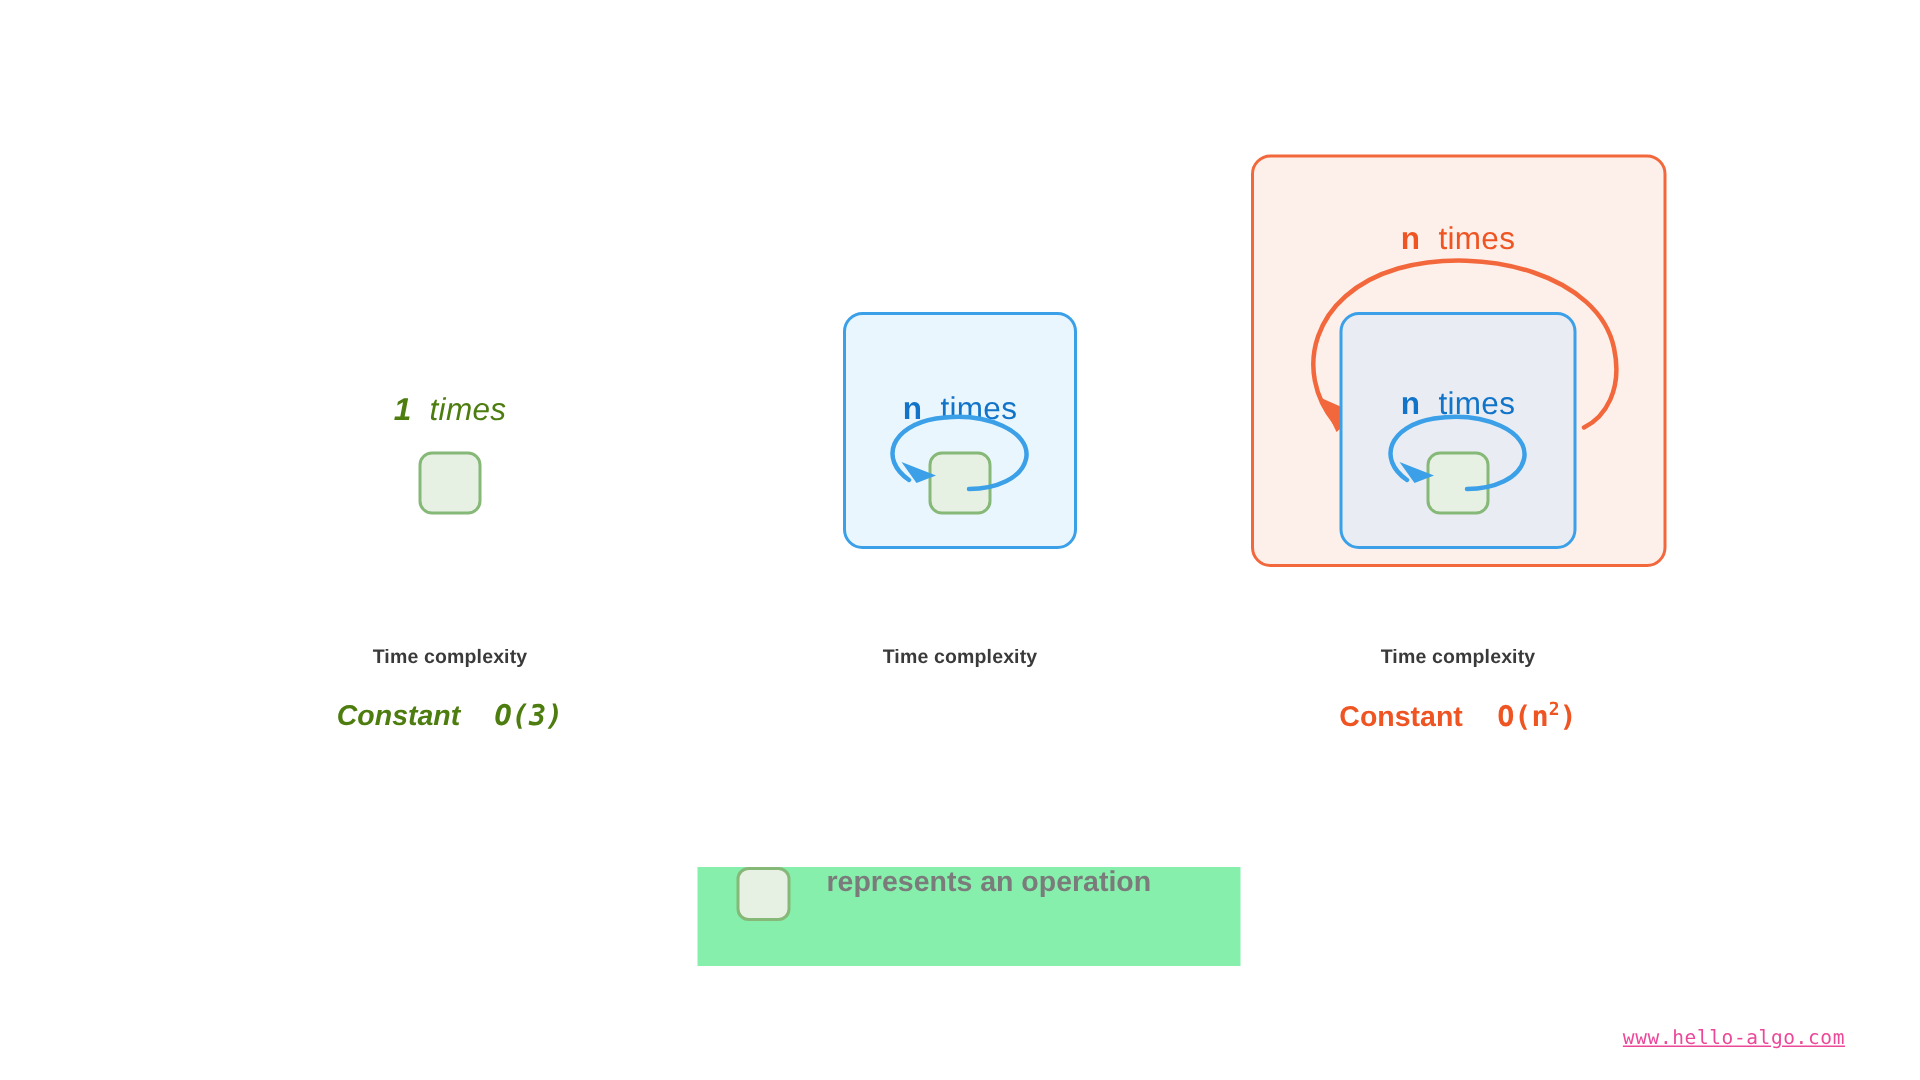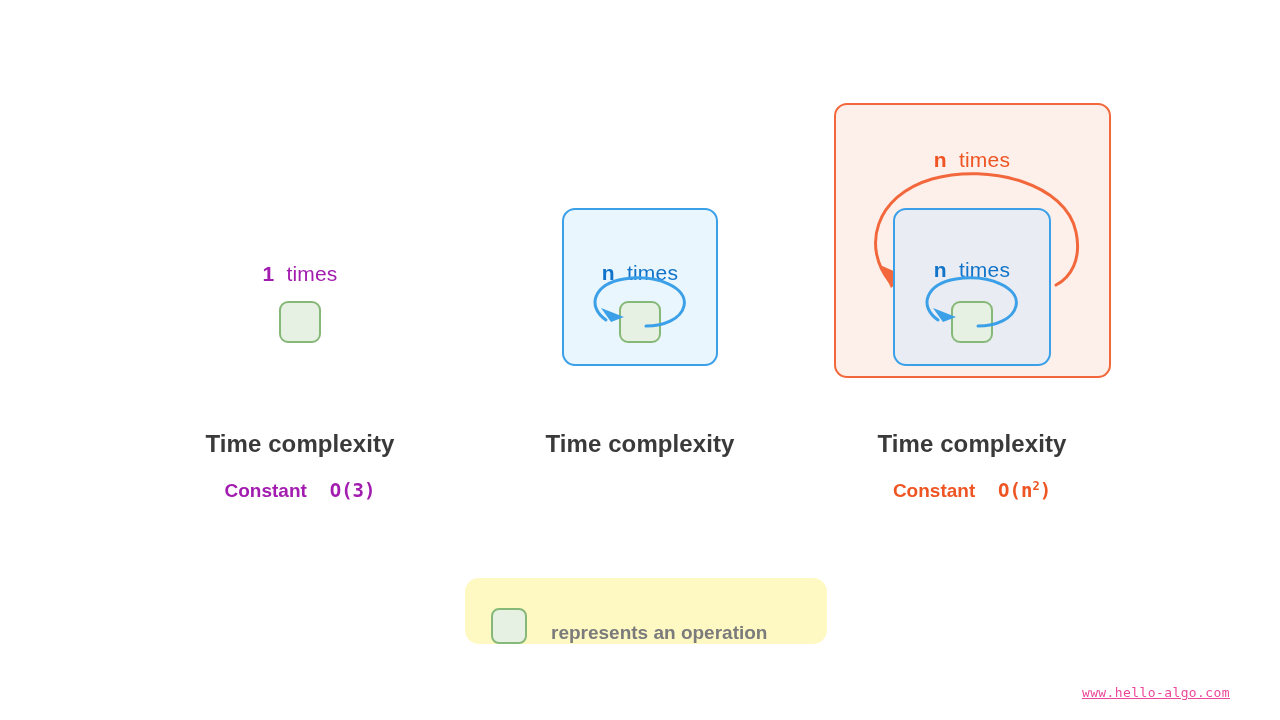--- a/index.html
+++ b/index.html
@@ -31,21 +31,21 @@
     width: 100%;
     text-align: center;
     font-size: 21px;
     white-space: pre;
     letter-spacing: 0.2px;
     margin-top: 22px;
   }
   .label-times .count {
     font-weight: bold;
   }
-  .green-text { color: #a21caf; }
+  .green-text { color: #4d7c0f; font-style: italic; }
   .blue-text  { color: #1274c8; }
   .orange-text{ color: #ef5423; }
 
   
   .op-square {
     position: absolute;
     width: 42px;
     height: 42px;
     border: 2px solid #86b878;
     background: #e7f1e3;
@@ -80,21 +80,21 @@
     overflow: visible;
   }
 
   
   .caption-block {
     position: absolute;
     width: 300px;
     text-align: center;
   }
   .caption-title {
-    font-size: 24px;
+    font-size: 13px;
     font-weight: bold;
     color: #3a3a3a;
     letter-spacing: 0.1px;
   }
   .caption-value {
     margin-top: 21px;
     font-size: 19px;
     font-weight: bold;
     white-space: pre;
   }
@@ -105,24 +105,24 @@
   }
   .caption-value .bigo sup {
     font-size: 12px;
   }
 
   
   #legend {
     position: absolute;
     left: 465px; top: 578px;
     width: 362px; height: 66px;
-    background: #fef9c3;
-    border-radius: 14px;
+    background: #86efac;
+    border-radius: 0;
     display: flex;
-    align-items: flex-end;
+    align-items: flex-start;
     box-sizing: border-box;
     padding-left: 26px;
   }
   #legend .legend-square {
     position: relative;
     width: 36px; height: 36px;
     border: 2px solid #86b878;
     background: #e7f1e3;
     border-radius: 8px;
     box-sizing: border-box;

